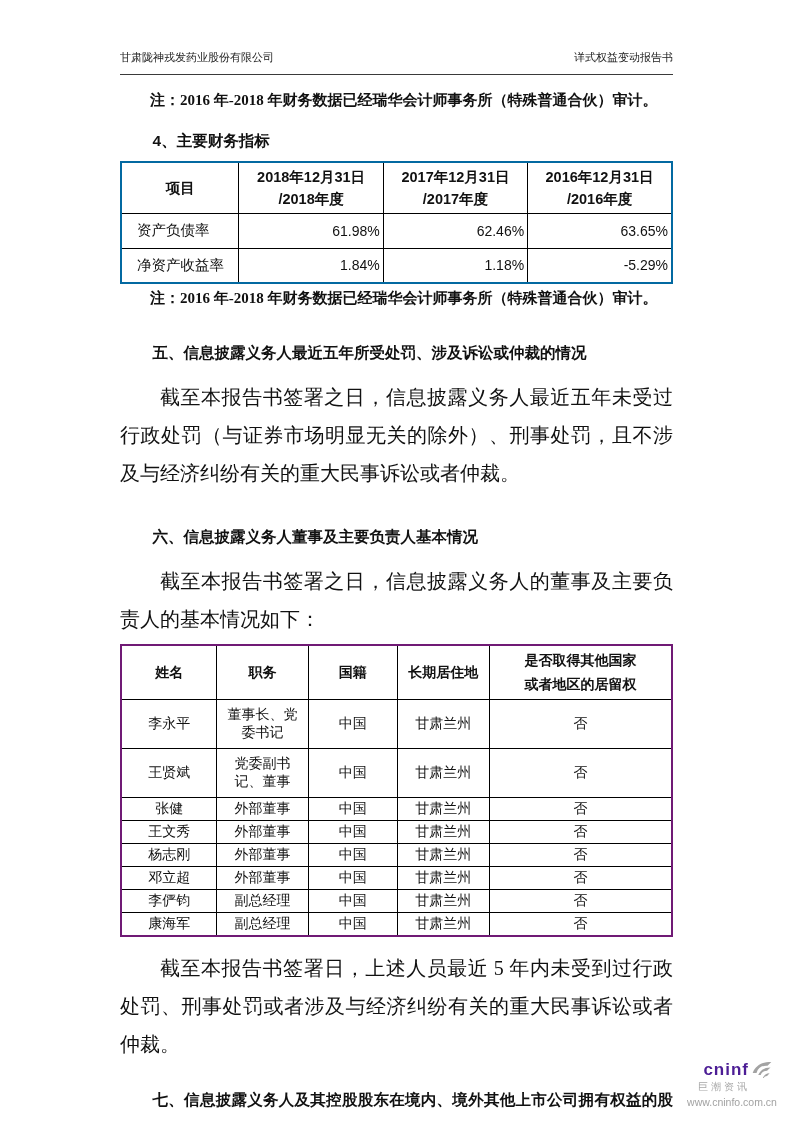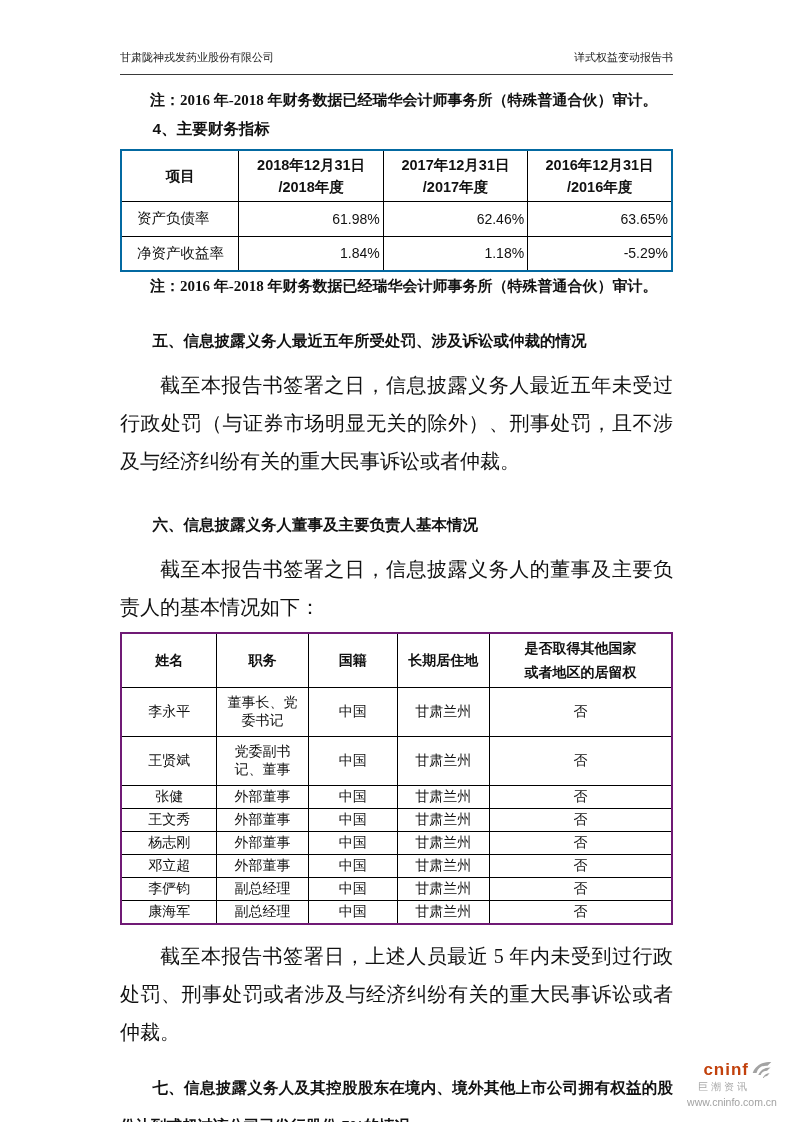--- a/index.html
+++ b/index.html
@@ -33,21 +33,21 @@
     white-space: nowrap;
     font-weight: bold;
   }
   .note.below-table { margin-top: 5px; }
   
   .h-num {
     font-family: "Liberation Sans", "DejaVu Sans", sans-serif;
     font-weight: bold;
     font-size: 15.5px;
     padding-left: 2.1em;
-    margin-top: 9px;
+    margin-top: 21px;
   }
   .h-sec {
     font-family: "Liberation Sans", "DejaVu Sans", sans-serif;
     font-weight: bold;
     font-size: 15.5px;
     text-indent: 2.1em;
     margin-top: 26px;
     line-height: 38px;
     text-align: justify;
   }
@@ -101,21 +101,21 @@
   }
   .cninfo .brand {
     display: flex;
     justify-content: flex-end;
     align-items: center;
     gap: 2px;
     padding-right: 14px;
     font-weight: bold;
     font-size: 17px;
     letter-spacing: 1px;
-    color: #c2410c;
+    color: #4c1d95;
     line-height: 18px;
   }
   .cninfo .caption { font-size: 10px; letter-spacing: 3px; margin-top: 1px; padding-right: 16px; color: #a8a8a8; }
   .cninfo .url { font-size: 10.5px; margin-top: 2px; color: #a2a2a2; }
 </style>
 </head>
 <body>
 
 <div class="page">
 

